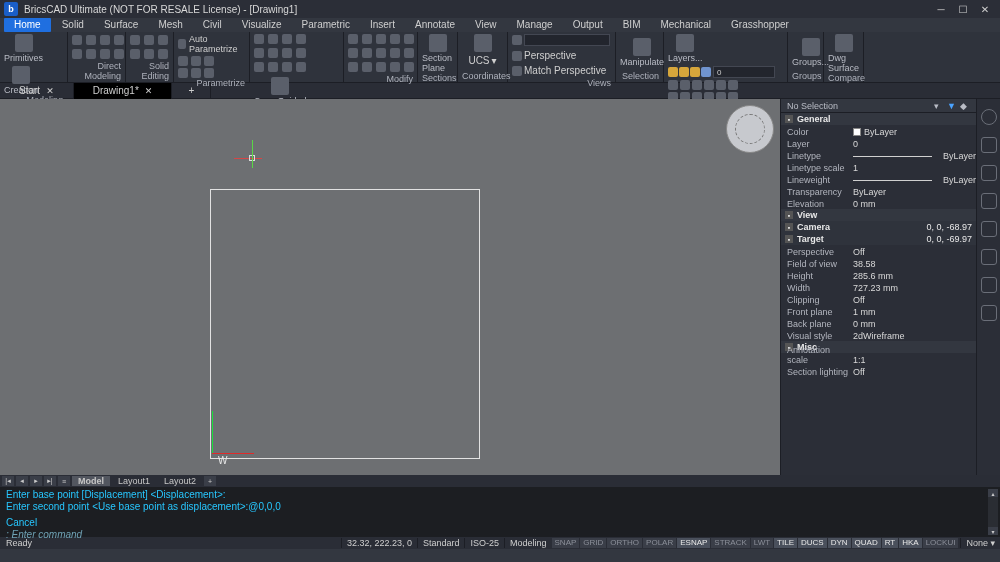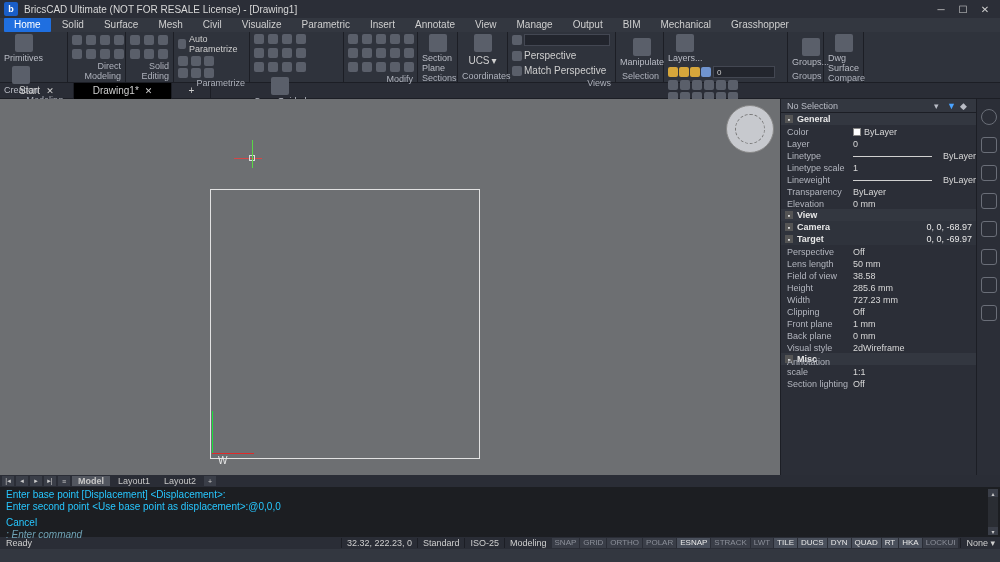--- a/index.html
+++ b/index.html
@@ -407,24 +407,20 @@
         <span style="margin-left:auto;font-weight:400">0, 0, -68.97</span>
       </div>
     <div class="psection" style="background:#2f333c">
         <span class="exp">▪</span>
         <span>Target</span>
         <span style="margin-left:auto;font-weight:400">0, 0, -69.97</span>
       </div>
     <div class="prow">
         <div class="pl">Perspective</div>
         <div class="pv">Off</div>
-      </div>
-    <div class="prow">
-        <div class="pl">Lens length</div>
-        <div class="pv">50 mm</div>
       </div>
     <div class="prow">
         <div class="pl">Field of view</div>
         <div class="pv">38.58</div>
       </div>
     <div class="prow">
         <div class="pl">Height</div>
         <div class="pv dim">285.6 mm</div>
       </div>
     <div class="prow">

